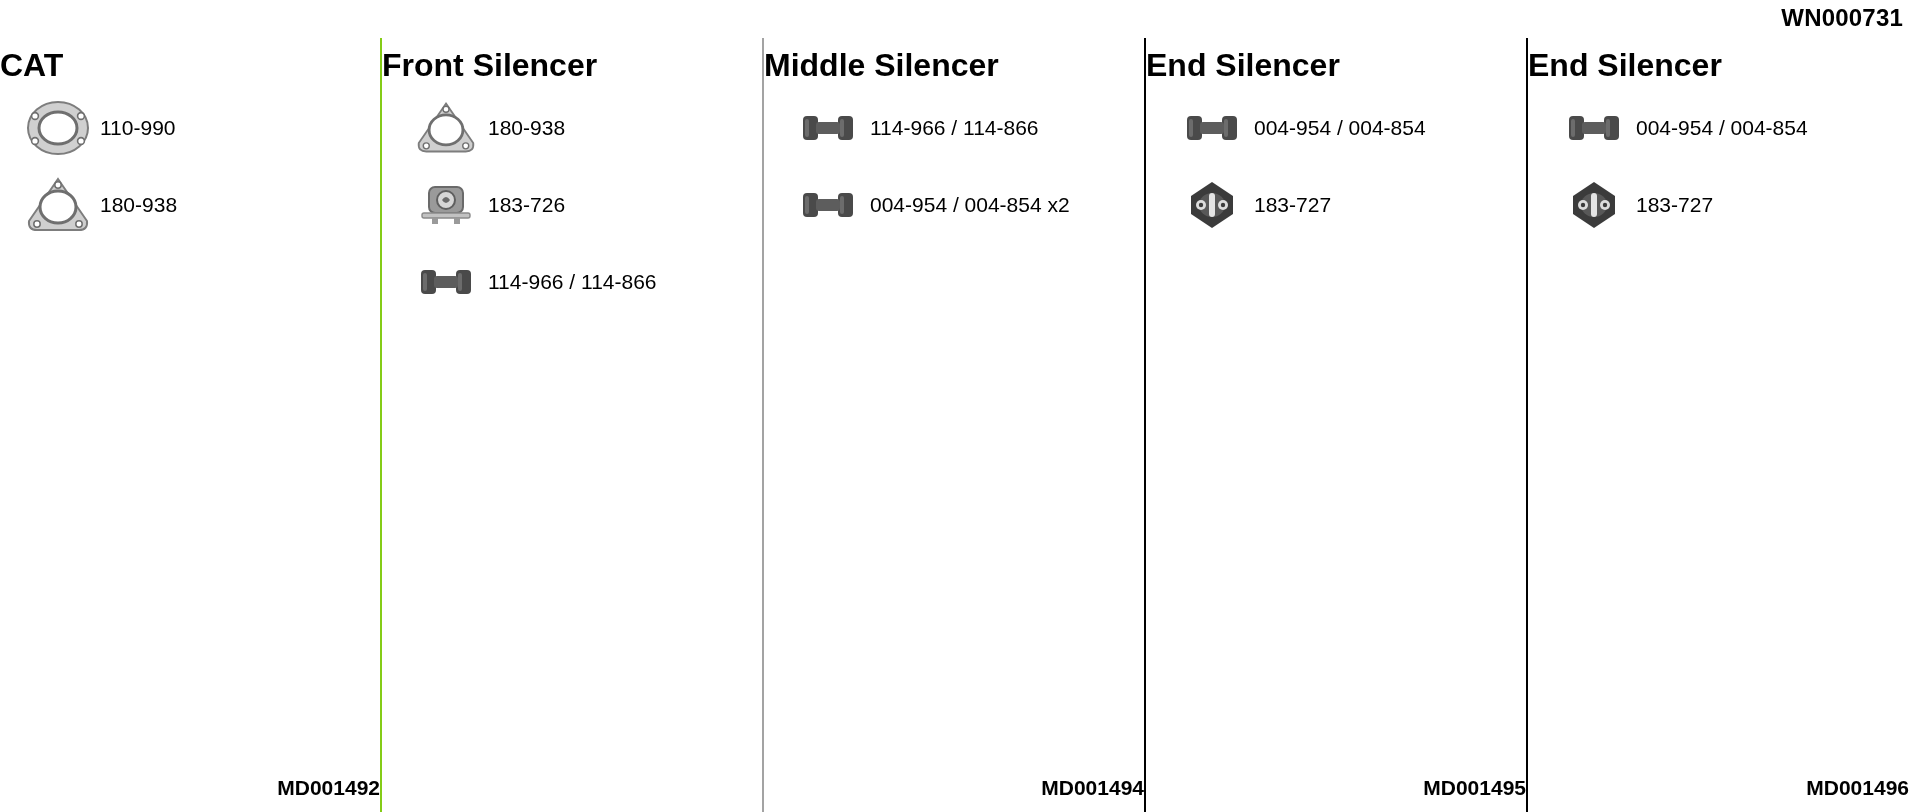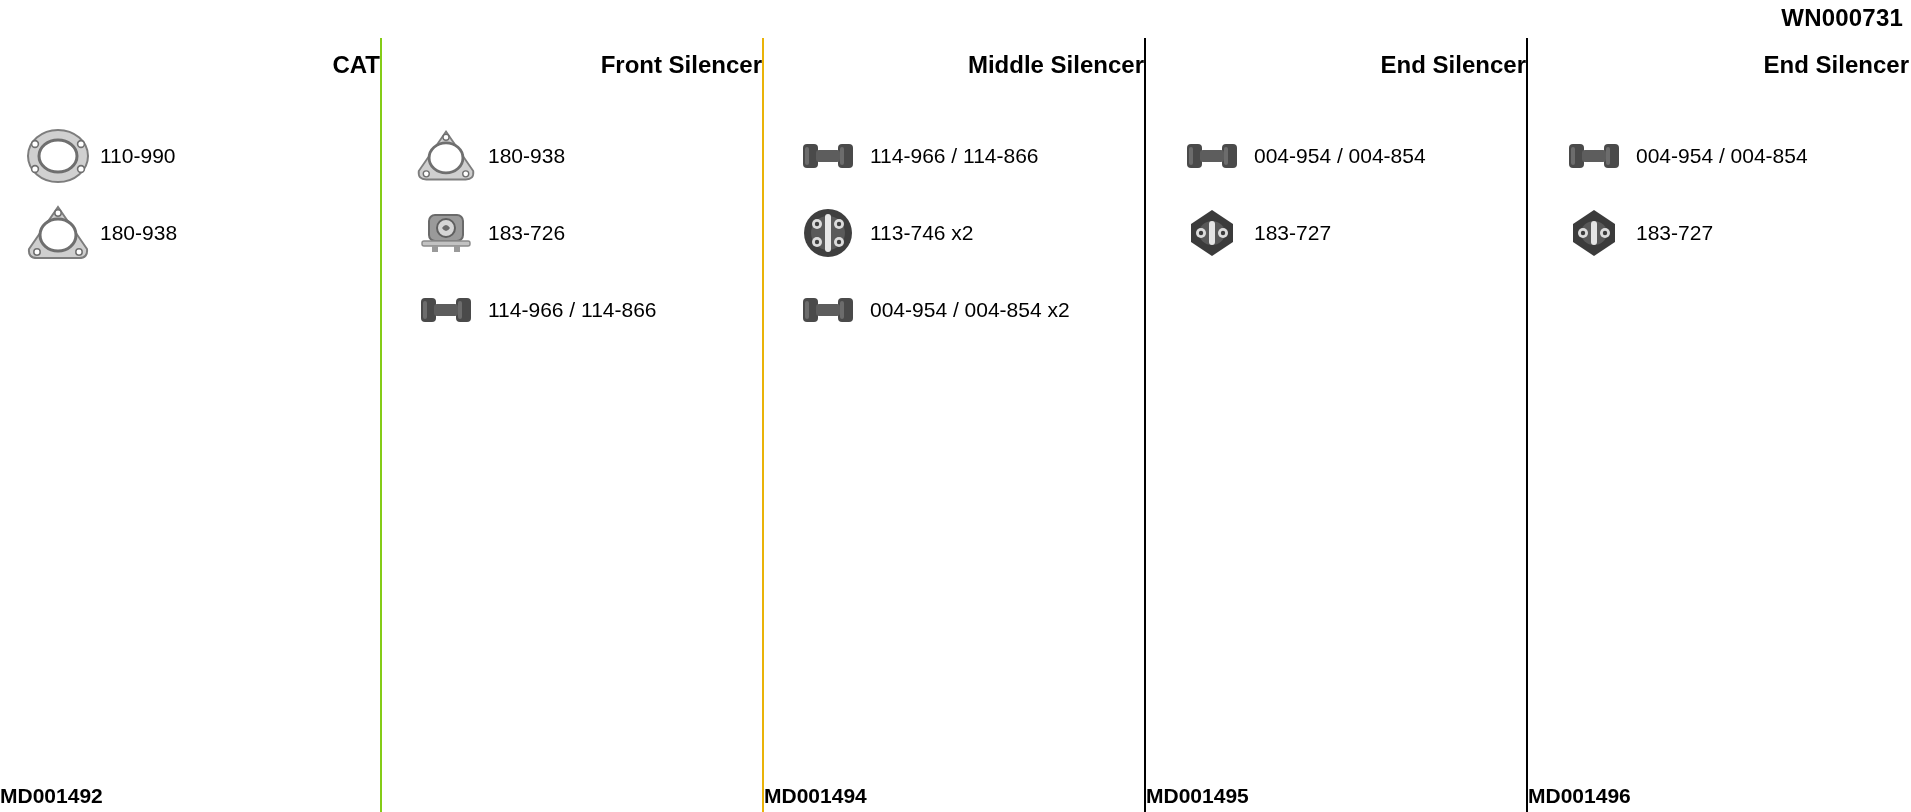--- a/index.html
+++ b/index.html
@@ -35,29 +35,29 @@
   }
   .column {
     position: relative;
     box-sizing: border-box;
     display: flex;
     flex-direction: column;
     padding-top: 13px;
   }
   .col-0 { width: 380px; }
   .col-1 { width: 382px; border-left: 2px solid #84cc16; }
-  .col-2 { width: 382px; border-left: 2px solid #eab308; }
+  .col-2 { width: 382px; border-left: 2px solid #a3a3a3; }
   .col-3 { width: 382px; border-left: 2px solid #000; }
   .col-4 { width: 383px; border-left: 2px solid #000; }
 
   .col-title {
-    text-align: right;
-    font-size: 24px;
+    text-align: left;
+    font-size: 32px;
     font-weight: bold;
-    margin: 0 0 38px 0;
+    margin: 0 0 10px 0;
     line-height: 28px;
   }
   .parts {
     display: flex;
     flex-direction: column;
     gap: 0px;
   }
   .part-row {
     display: flex;
     flex-direction: row;
@@ -80,24 +80,24 @@
     justify-content: center;
   }
   .part-label {
     font-size: 21px;
     line-height: 24px;
     white-space: nowrap;
     margin-left: 6px;
   }
   .col-footer {
     margin-top: auto;
-    text-align: left;
+    text-align: right;
     font-size: 21px;
     font-weight: bold;
-    padding-bottom: 4px;
+    padding-bottom: 12px;
   }
 </style>
 </head>
 <body>
 
 <div id="ref-code">WN000731</div>
 
 <div id="columns">
 
   <div class="column col-0">
@@ -192,38 +192,20 @@
             <rect x="4" y="8" width="15" height="24" rx="4" fill="#4a4a4a"></rect>
             <rect x="39" y="8" width="15" height="24" rx="4" fill="#4a4a4a"></rect>
             <rect x="17" y="14" width="24" height="12" rx="3" fill="#5d5d5d"></rect>
             <rect x="6" y="11" width="4" height="18" rx="2" fill="#7b7b7b" opacity="0.7"></rect>
             <rect x="41" y="11" width="4" height="18" rx="2" fill="#7b7b7b" opacity="0.7"></rect>
           </svg>
         </span>
         <span class="part-label">114-966 / 114-866</span>
       </div>
 
-      <div class="part-row">
-        <span class="part-icon">
-          <svg width="54" height="54" viewBox="0 0 54 54">
-            <circle cx="27" cy="27" r="24" fill="#3f3f3f"></circle>
-            <circle cx="27" cy="27" r="17" fill="#5a5a5a"></circle>
-            <rect x="24" y="8" width="6" height="38" rx="3" fill="#e8e8e8"></rect>
-            <circle cx="16" cy="18" r="5" fill="#dcdcdc"></circle>
-            <circle cx="38" cy="18" r="5" fill="#dcdcdc"></circle>
-            <circle cx="16" cy="36" r="5" fill="#dcdcdc"></circle>
-            <circle cx="38" cy="36" r="5" fill="#dcdcdc"></circle>
-            <circle cx="16" cy="18" r="2.2" fill="#3f3f3f"></circle>
-            <circle cx="38" cy="18" r="2.2" fill="#3f3f3f"></circle>
-            <circle cx="16" cy="36" r="2.2" fill="#3f3f3f"></circle>
-            <circle cx="38" cy="36" r="2.2" fill="#3f3f3f"></circle>
-          </svg>
-        </span>
-        <span class="part-label">113-746 x2</span>
-      </div>
 
       <div class="part-row">
         <span class="part-icon">
           <svg width="58" height="40" viewBox="0 0 58 40">
             <rect x="4" y="8" width="15" height="24" rx="4" fill="#4a4a4a"></rect>
             <rect x="39" y="8" width="15" height="24" rx="4" fill="#4a4a4a"></rect>
             <rect x="17" y="14" width="24" height="12" rx="3" fill="#5d5d5d"></rect>
             <rect x="6" y="11" width="4" height="18" rx="2" fill="#7b7b7b" opacity="0.7"></rect>
             <rect x="41" y="11" width="4" height="18" rx="2" fill="#7b7b7b" opacity="0.7"></rect>
           </svg>

